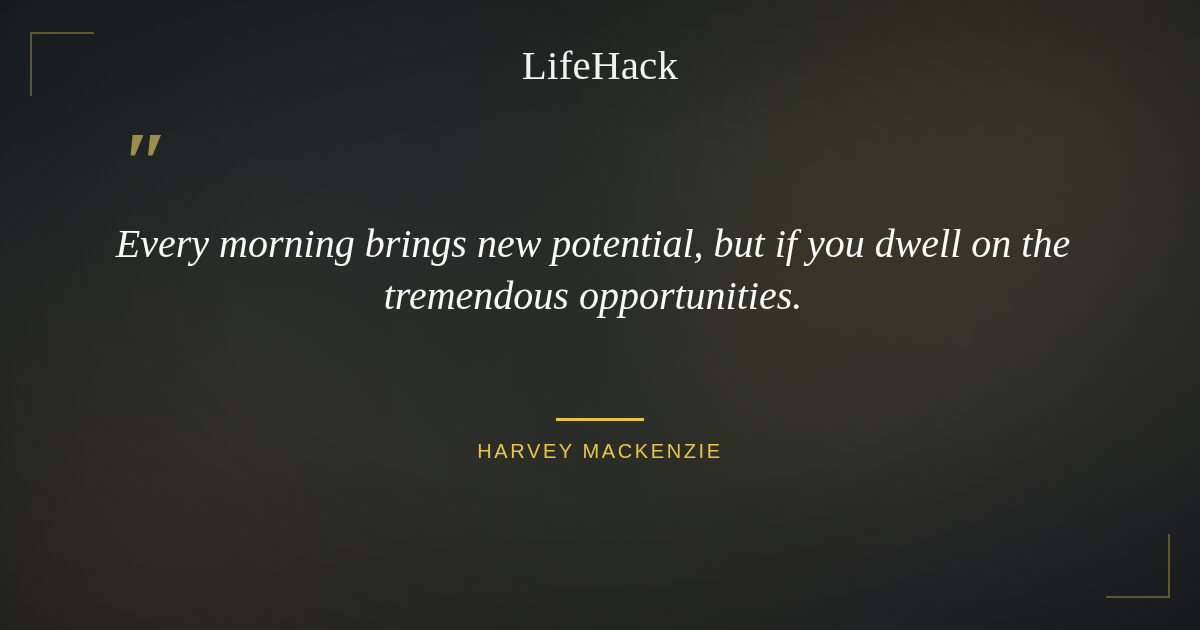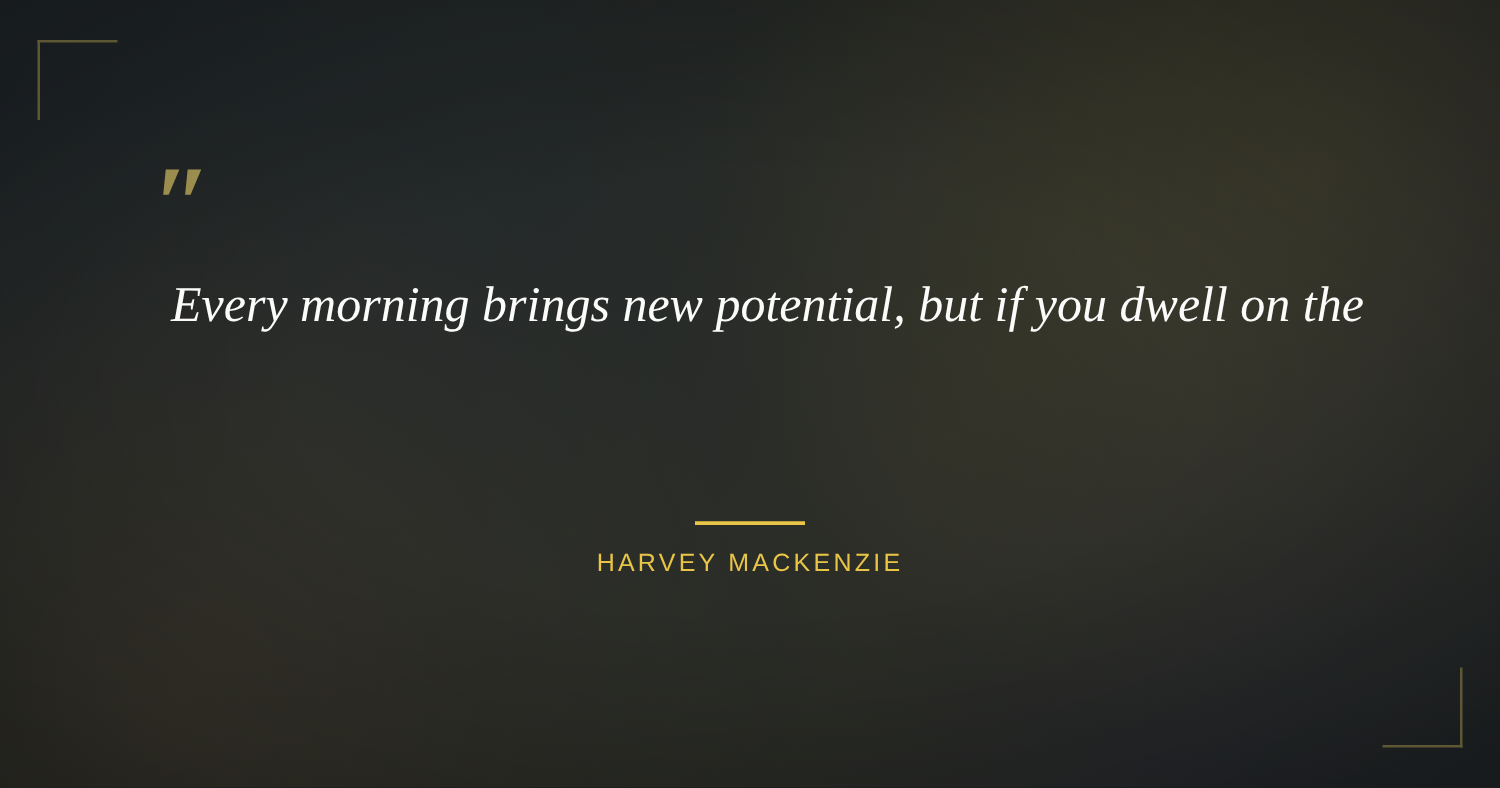--- a/index.html
+++ b/index.html
@@ -78,21 +78,21 @@
     font-style: italic;
     font-weight: 700;
     color: #9b8d4e;
     user-select: none;
   }
 
   
   .quote-block {
     position: absolute;
     top: 218px;
-    left: 84px;
+    left: 63px;
     width: 1060px;
     text-align: center;
   }
   .quote-line {
     font-family: "Liberation Serif", "DejaVu Serif", serif;
     font-style: italic;
     font-size: 40px;
     line-height: 52px;
     color: #fbfbfa;
     white-space: nowrap;
@@ -130,25 +130,27 @@
 </head>
 <body>
 
 <div class="poster">
 
   <div class="vignette"></div>
 
   <div class="corner corner-tl"></div>
   <div class="corner corner-br"></div>
 
+  <div class="logo">LifeHack</div>
 
   <div class="quote-mark">″</div>
 
   <div class="quote-block">
     <div class="quote-line">Every morning brings new potential, but if you dwell on the</div>
+    <div class="quote-line">tremendous opportunities.</div>
   </div>
 
   <div class="divider-wrap">
     <span class="divider"></span>
   </div>
 
   <div class="author">HARVEY MACKENZIE</div>
 
 </div>
 

